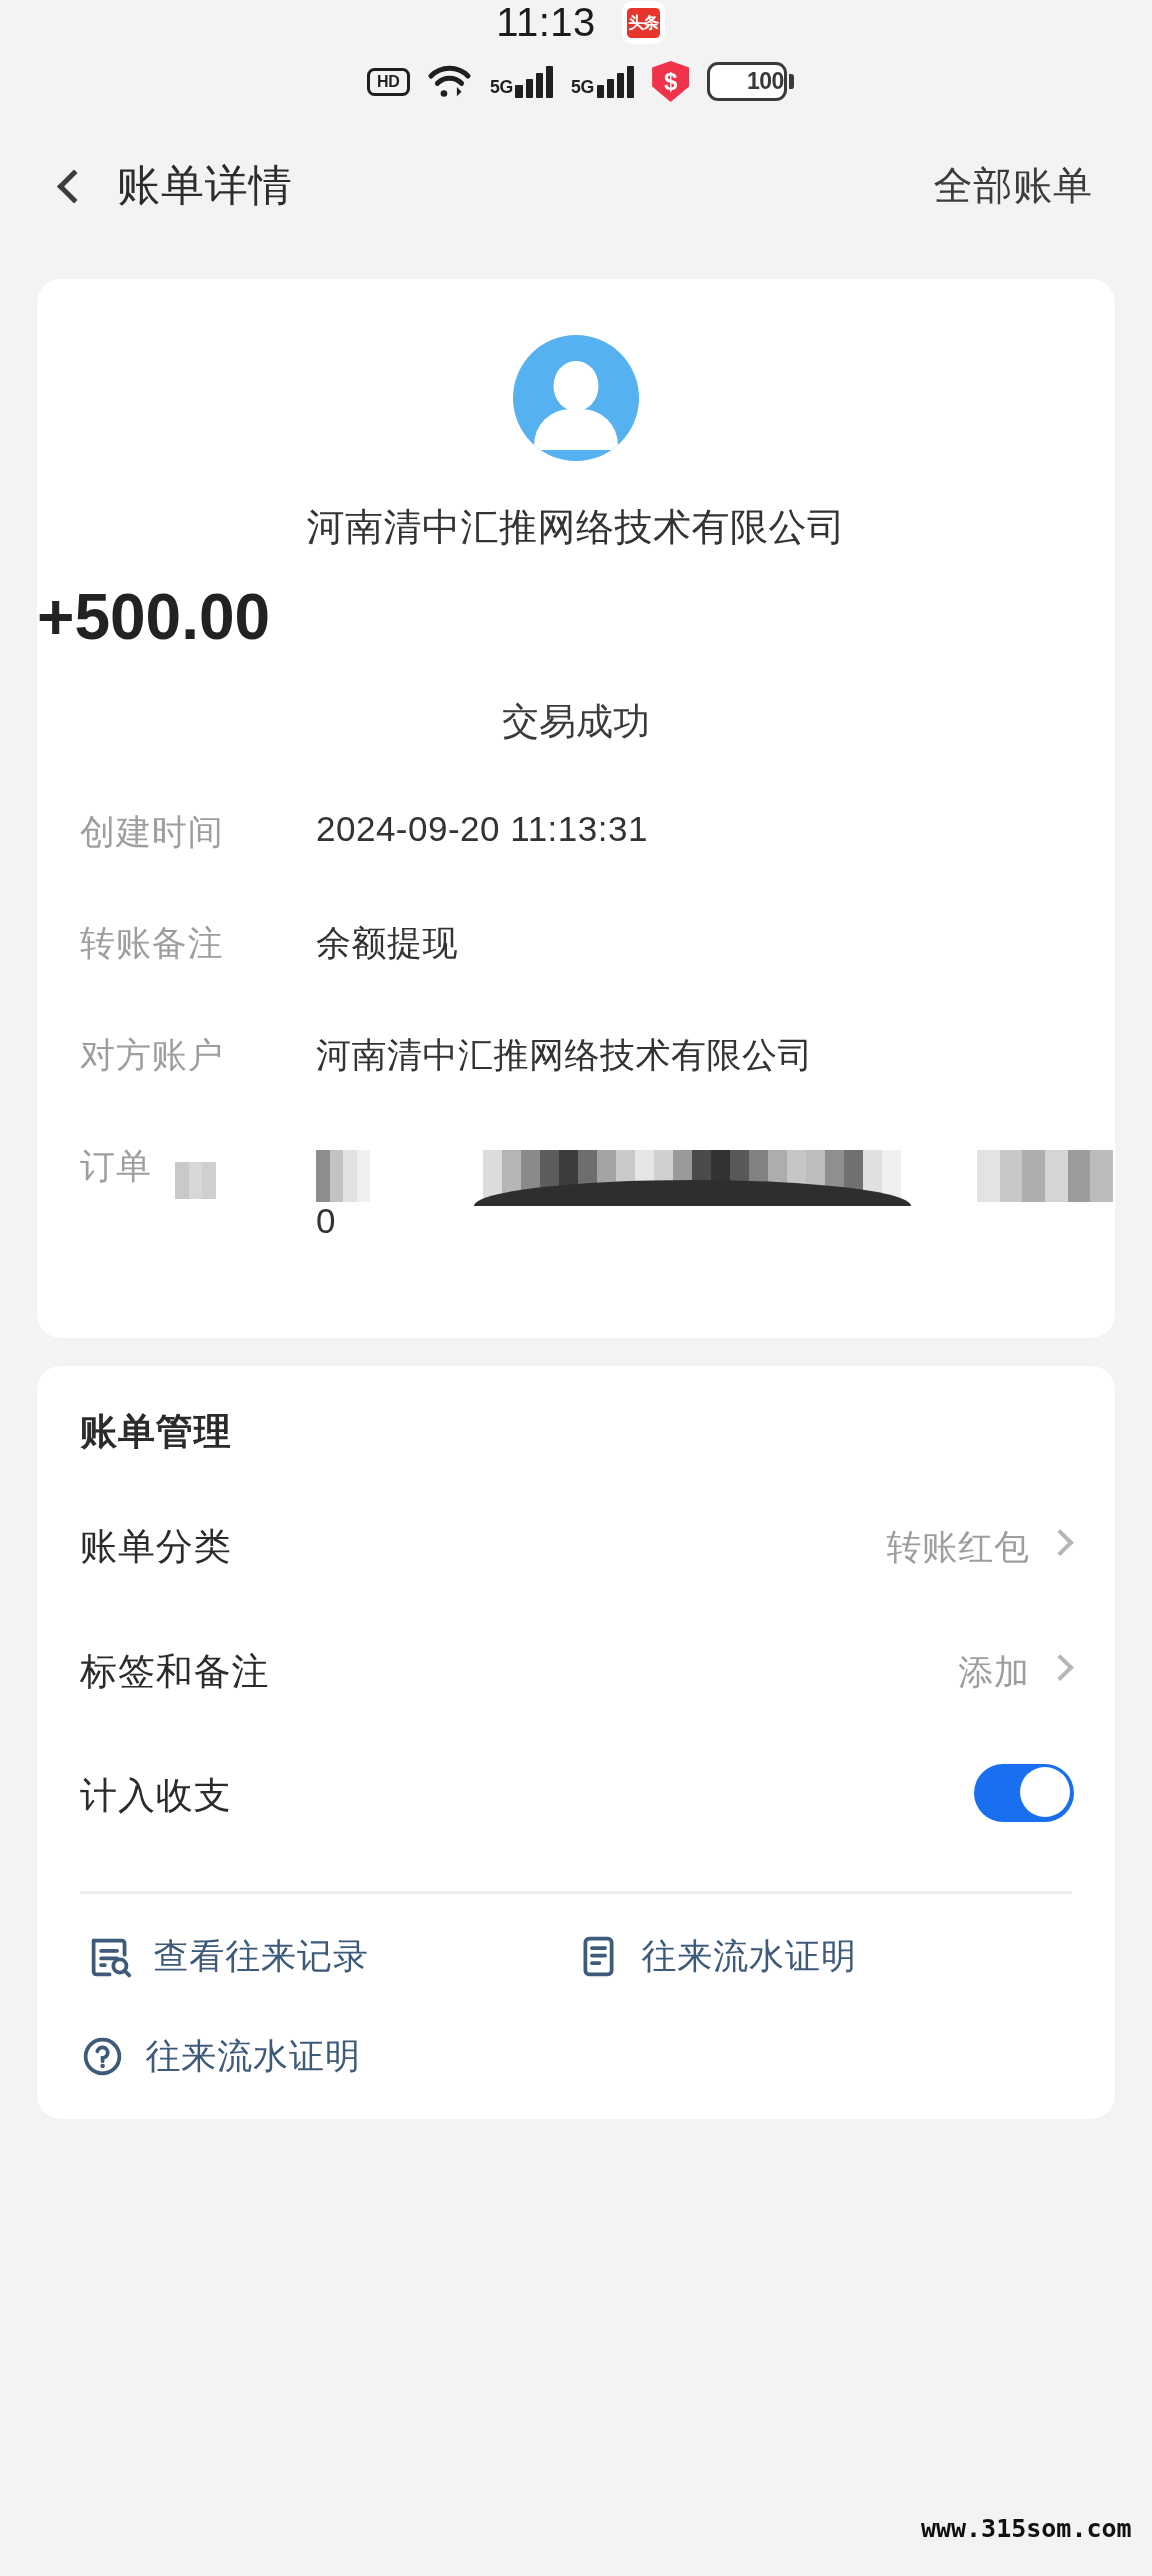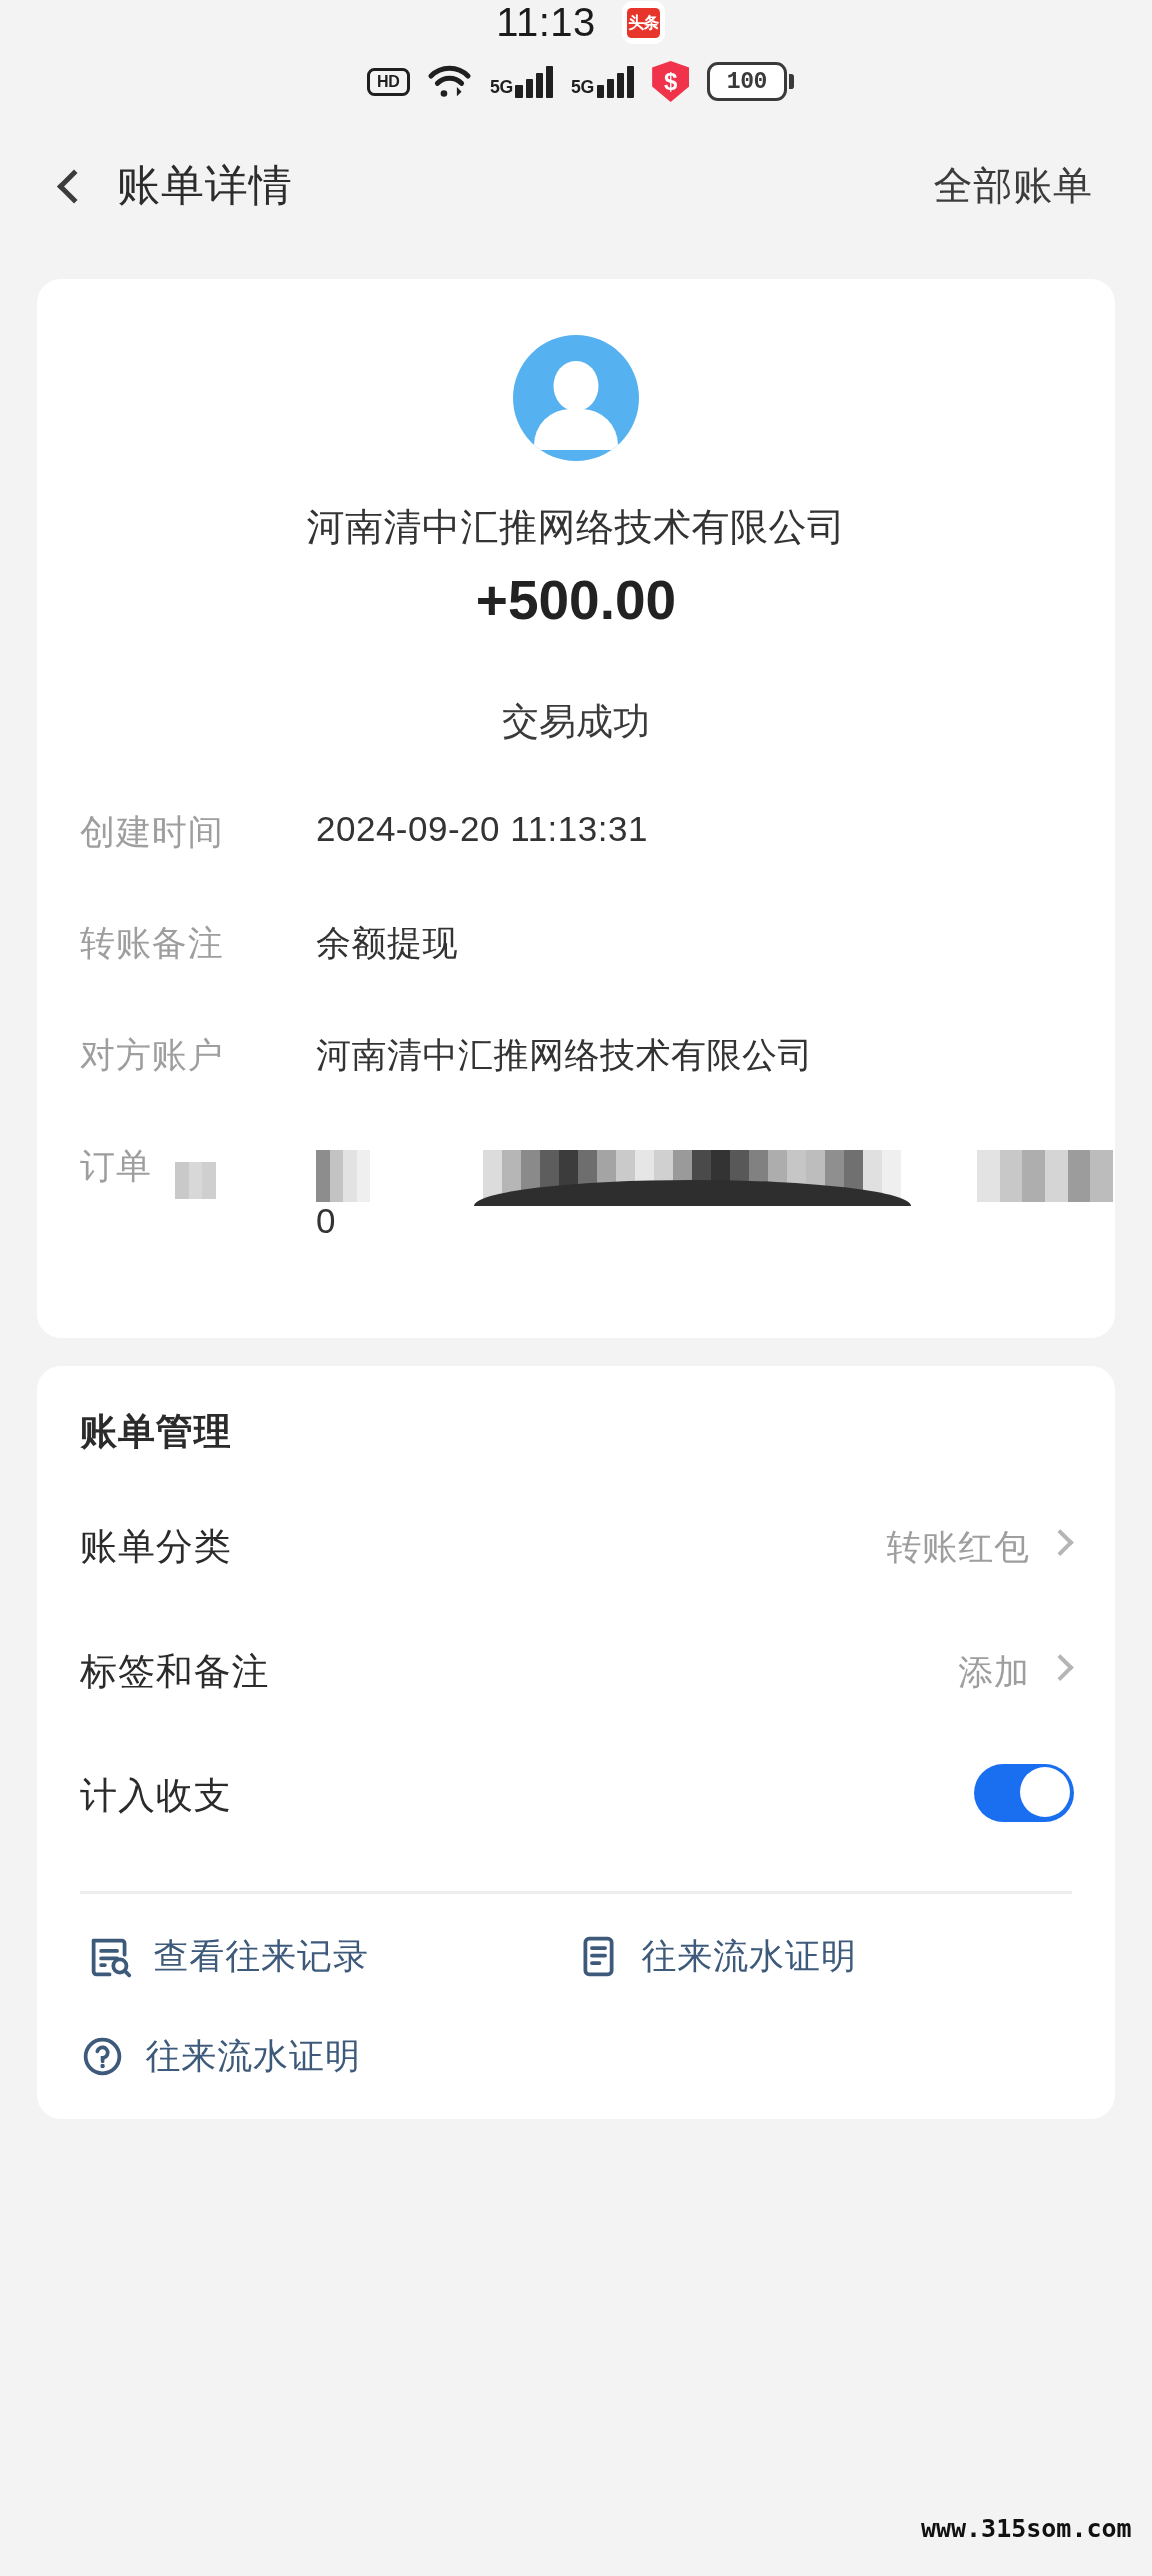--- a/index.html
+++ b/index.html
@@ -45,21 +45,21 @@
   .sig-wrap { display:flex; align-items:flex-end; gap:2.8px; }
   .shield {
     width:37px; height:41px; background:#f0334a;
     clip-path:polygon(50% 0,100% 16%,100% 62%,50% 100%,0 62%,0 16%);
     display:flex; align-items:center; justify-content:center;
     color:#fff; font-size:24px; font-weight:700; line-height:1;
   }
   .batt { display:flex; align-items:center; }
   .batt-body {
     width:80px; height:39px; border:3.7px solid #3a3a3a; border-radius:11px;
-    display:flex; align-items:center; justify-content:center; background:#fff;font-family:Liberation Mono, monospace;
+    display:flex; align-items:center; justify-content:flex-end; background:#fff;
   }
   .batt-txt { font-size:23px; font-weight:600; color:#3a3a3a; letter-spacing:-0.5px; }
   .batt-cap { width:5.6px; height:15px; background:#3a3a3a; border-radius:0 2.8px 2.8px 0; margin-left:1.9px; }
 
   
   .navbar {
     position:absolute; top:130px; left:0; width:1152px; height:112px;
     display:flex; align-items:center;
   }
   .nav-back {
@@ -98,22 +98,22 @@
   }
   .av-body {
     position:absolute; bottom:11px; left:50%; transform:translateX(-50%);
     width:84px; height:41px; border-radius:42px 42px 5.6px 5.6px; background:#fff;
   }
   .payee {
     position:absolute; left:0; right:0; top:223px; text-align:center;
     font-size:38px; color:#333; letter-spacing:0.5px;
   }
   .amount {
-    position:absolute; left:0; right:0; top:289px; text-align:center;
-    font-size:55px; font-weight:700; color:#222; letter-spacing:0px;
+    position:absolute; left:0; right:0; top:301px; 
+    font-size:64px; font-weight:700; color:#222; letter-spacing:0px;
   }
   .status-txt {
     position:absolute; left:0; right:0; top:418px; text-align:center;
     font-size:37px; color:#3a3a3a;
   }
 
   
   .drow { position:absolute; left:0; width:100%; height:100px; }
   .dlabel {
     position:absolute; left:43px; top:0; font-size:35px; color:#9e9e9e; letter-spacing:0.9px;

